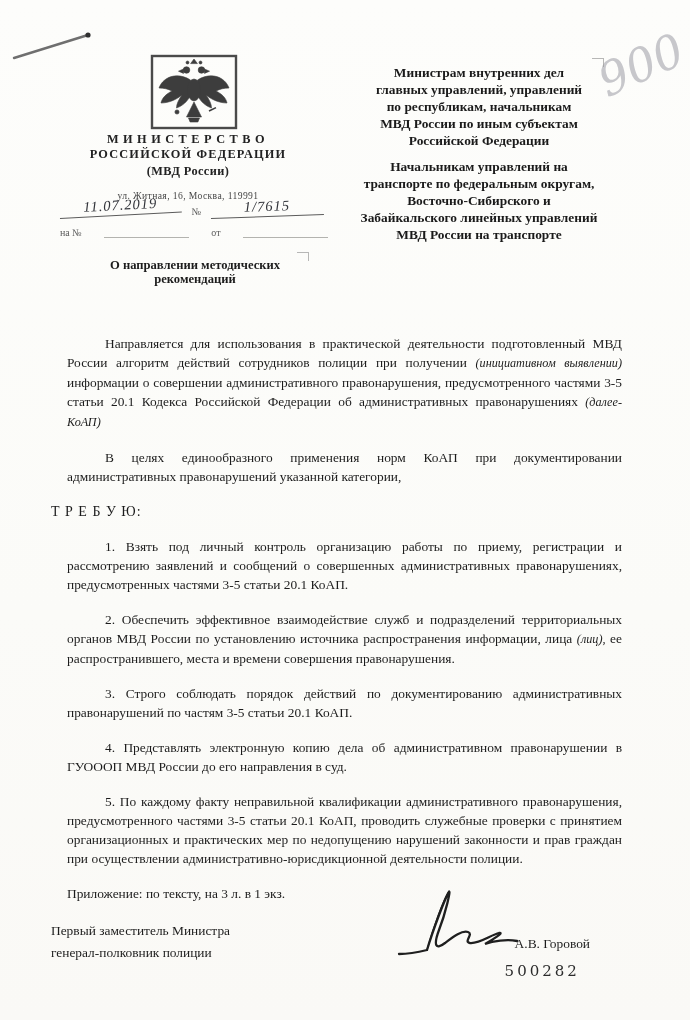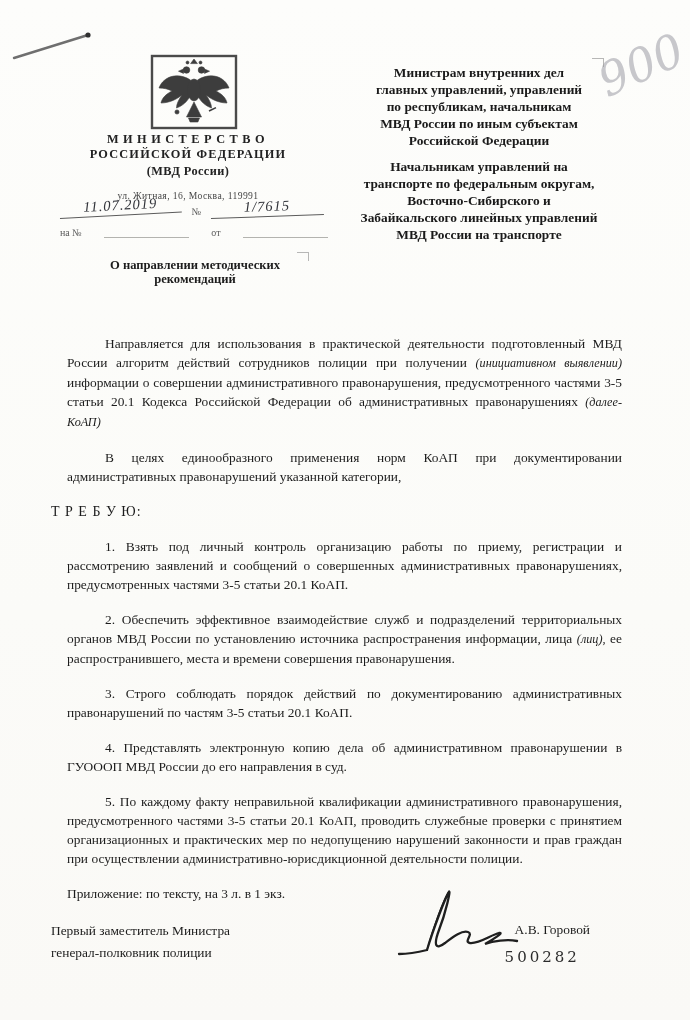--- a/index.html
+++ b/index.html
@@ -39,21 +39,21 @@
         font-weight:bold;font-size:12.6px;line-height:14px;}
   
   .content{position:absolute;left:51px;top:318px;width:587px;font-size:13.4px;line-height:19px;}
   .content p{margin:16px;text-indent:38px;text-align:justify;}
   .content i{font-size:12.2px;}
   .order{text-align:right;text-indent:0 !important;margin:13px 0 15px !important;
         font-size:14px;letter-spacing:1px;}
   .attachment{text-indent:0 !important;text-align:left !important;margin-top:13px !important;}
   .sig-row{position:relative;margin-top:17px;display:flex;justify-content:space-between;}
   .sig-left{line-height:22px;}
-  .sig-right{margin-right:48px;text-align:left;}
+  .sig-right{margin-right:48px;margin-top:14px;text-align:left;}
   .stamp{margin-top:9px;margin-left:-10px;font-size:15px;letter-spacing:3px;color:#2b2b2b;
         font-family:"DejaVu Serif",serif;}
   .scribble{position:absolute;left:288px;top:-32px;}
 </style>
 </head>
 <body>
 
 <div class="page">
 
   <svg class="pen-mark" width="92" height="42">

